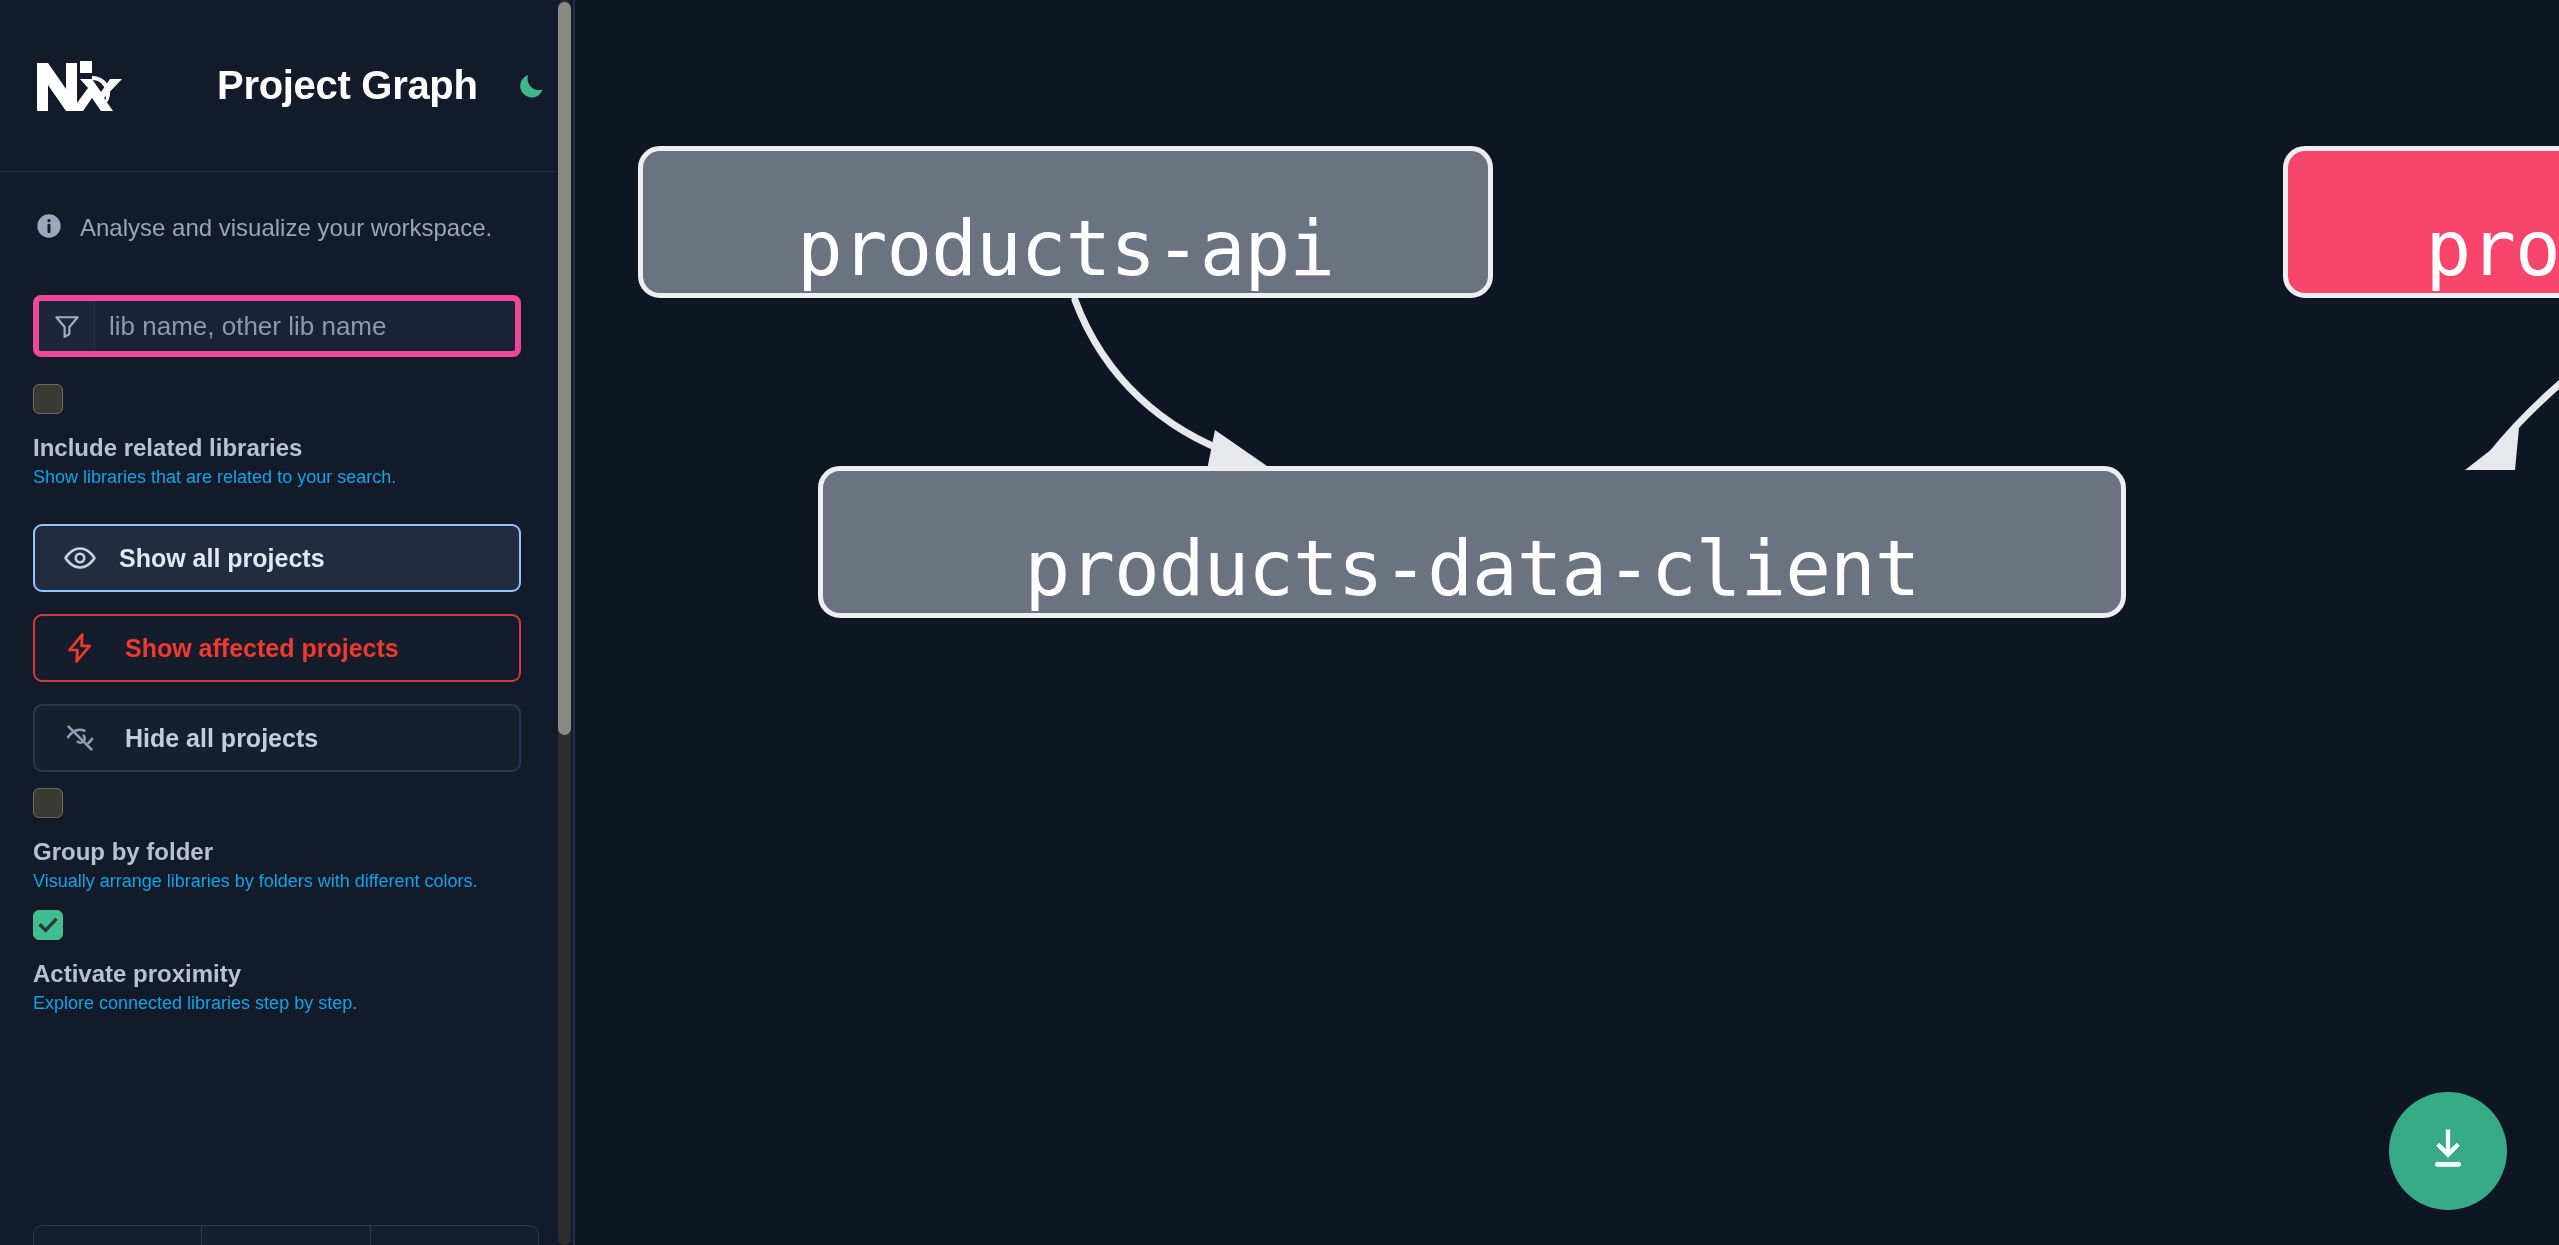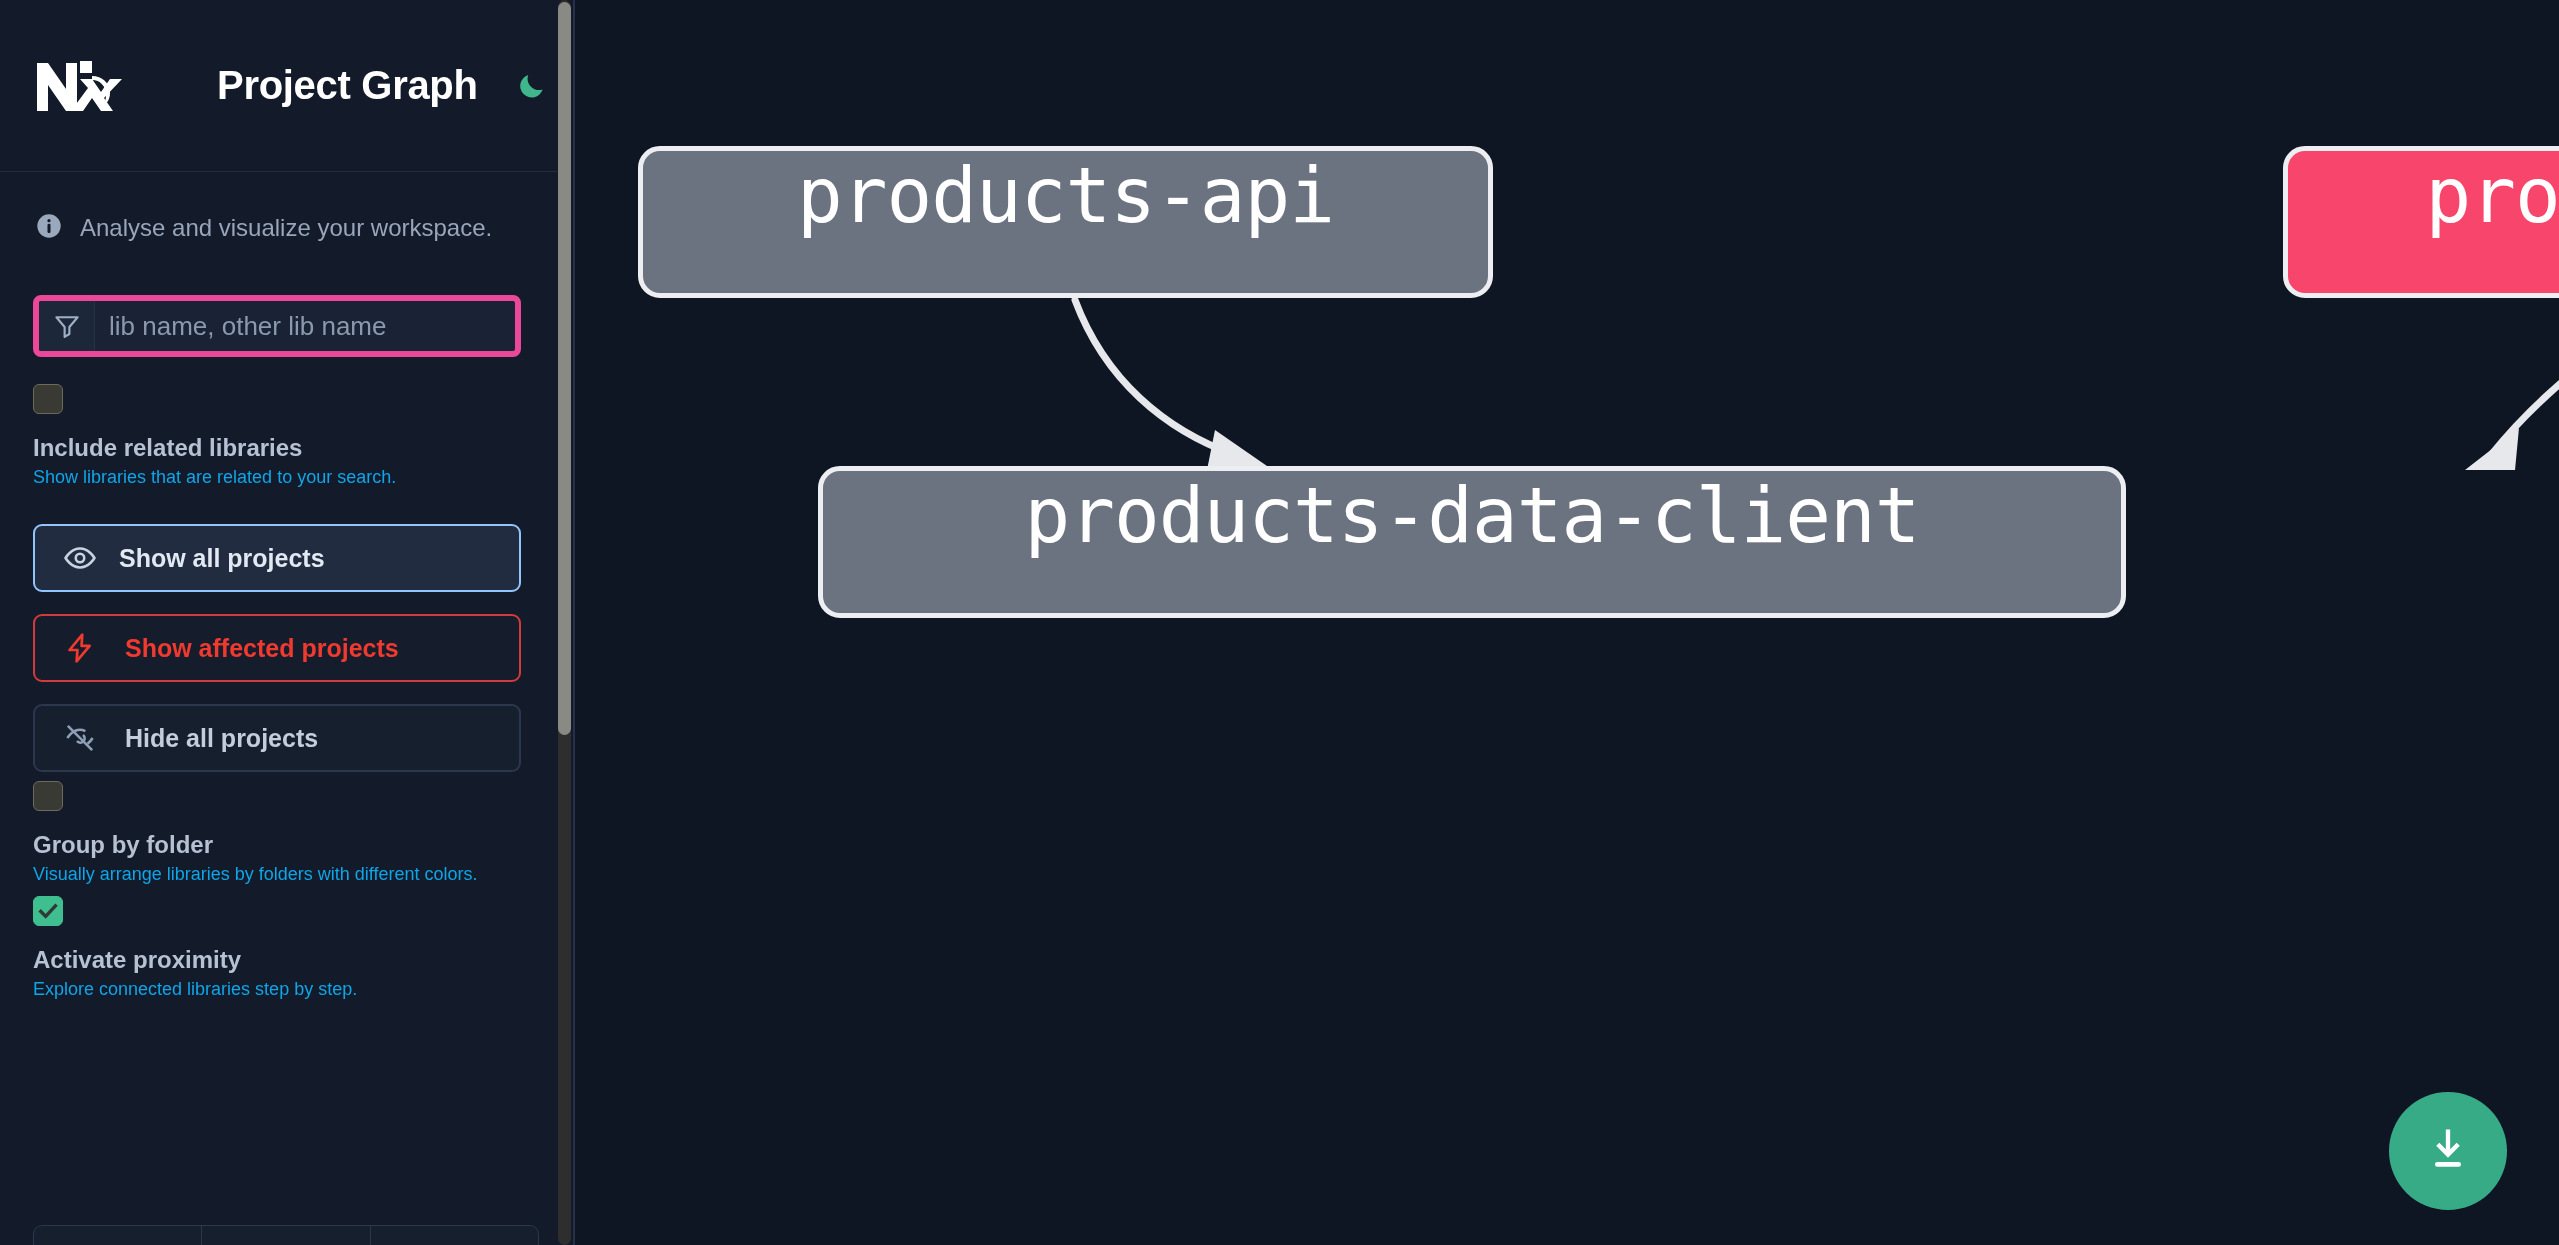--- a/index.html
+++ b/index.html
@@ -85,21 +85,21 @@
     padding-left:26px; cursor:pointer;
     background:#1d2738;
     border:2px solid transparent;
     font-size:25px; font-weight:700;
   }
   .sbtn .ic{ width:38px; height:38px; flex:0 0 38px; display:flex; align-items:center; justify-content:center; }
   .sbtn.primary{ border-color:#93c5fd; color:#e3e9f2; background:#212c40;gap:20px; }
   .sbtn.danger{ border-color:#d13b3b; color:#f0392f; background:#151d2c; }
   .sbtn.plain{ border-color:#2b3purple; border-color:#2c3purple; border-color:#2b374d; color:#c3cddb; background:#161f2e; }
 
-  .gap-block{ padding-top:5px; }
+  .gap-block{ padding-top:12px; }
 
   
   .bottom-peek{
     position:absolute; left:33px; bottom:-2px; width:506px; height:22px;
     border:1px solid #2b3purple; border:1px solid #2b374d;
     border-bottom:0; border-radius:9px 9px 0 0;
     background:#161f2e; display:flex;
   }
   .bottom-peek .seg{ flex:1; border-right:1px solid #2b374d; }
   .bottom-peek .seg:last-child{ border-right:0; }
@@ -116,21 +116,21 @@
   .sb-edge{
     position:absolute; top:0; right:0; width:2px; height:1245px; background:#26304a;
   }
 
   
   #canvas{ position:relative; flex:1; height:1245px; background:#0f1623; overflow:hidden; }
   #graph-svg{ position:absolute; inset:0; width:100%; height:100%; }
 
   .node{
     position:absolute; border-radius:22px;
-    display:flex; align-items:flex-start; justify-content:center;
+    display:flex; align-items:flex-end; justify-content:center;
     border:5px solid #eceef1; cursor:pointer;
   }
   .node .label{
     color:#ffffff; font-weight:400;
     font-family:"DejaVu Sans Mono", monospace;
     white-space:nowrap; letter-spacing:-1px;
   }
   #node-products-api{ left:63px; top:146px; width:855px; height:152px; background:#6b7280; }
   #node-products-api .label{ font-size:76px; }
   #node-products-cli{ left:1708px; top:146px; width:822px; height:152px; background:#f8456b; }

